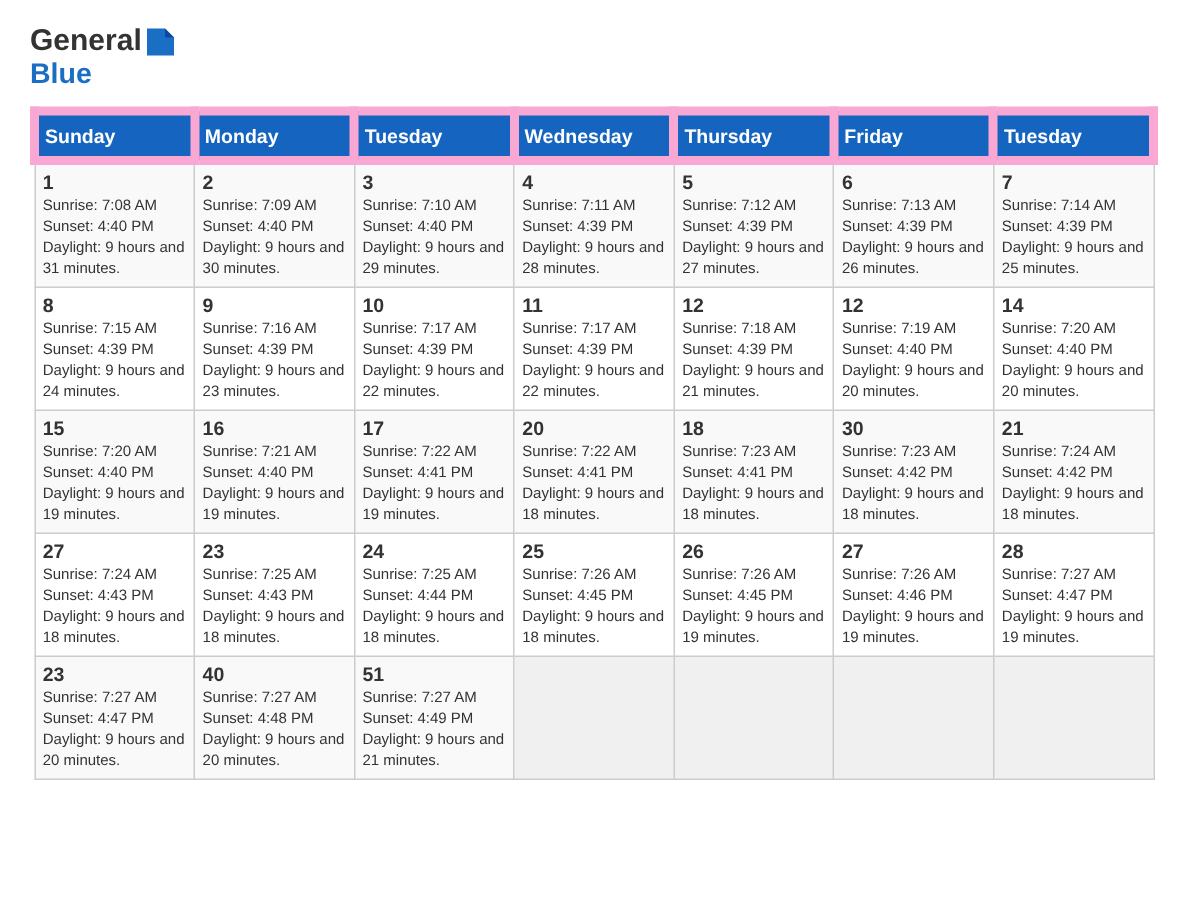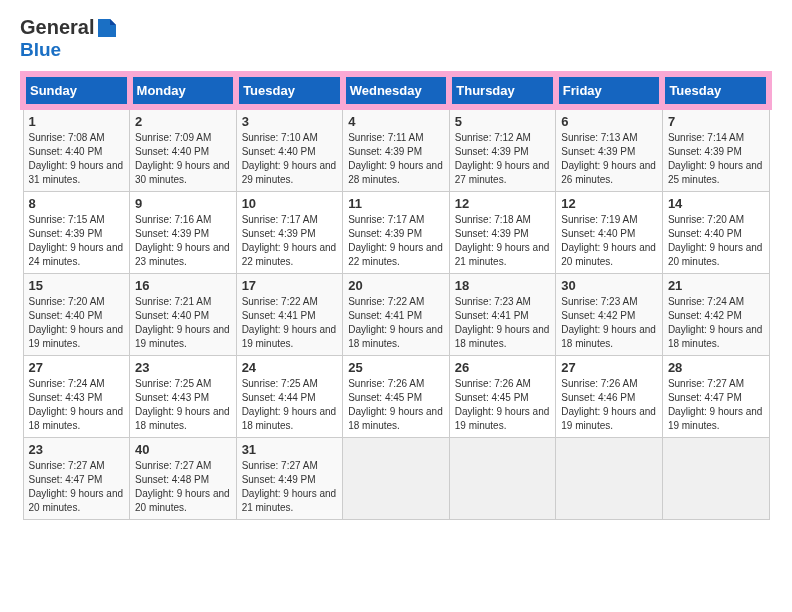--- a/index.html
+++ b/index.html
@@ -151,21 +151,21 @@
           <td><span class="day-num">23</span><span class="day-info">Sunrise: 7:25 AM<br>Sunset: 4:43 PM<br>Daylight: 9 hours and 18 minutes.</span></td>
           <td><span class="day-num">24</span><span class="day-info">Sunrise: 7:25 AM<br>Sunset: 4:44 PM<br>Daylight: 9 hours and 18 minutes.</span></td>
           <td><span class="day-num">25</span><span class="day-info">Sunrise: 7:26 AM<br>Sunset: 4:45 PM<br>Daylight: 9 hours and 18 minutes.</span></td>
           <td><span class="day-num">26</span><span class="day-info">Sunrise: 7:26 AM<br>Sunset: 4:45 PM<br>Daylight: 9 hours and 19 minutes.</span></td>
           <td><span class="day-num">27</span><span class="day-info">Sunrise: 7:26 AM<br>Sunset: 4:46 PM<br>Daylight: 9 hours and 19 minutes.</span></td>
           <td><span class="day-num">28</span><span class="day-info">Sunrise: 7:27 AM<br>Sunset: 4:47 PM<br>Daylight: 9 hours and 19 minutes.</span></td>
         </tr>
         <tr>
           <td><span class="day-num">23</span><span class="day-info">Sunrise: 7:27 AM<br>Sunset: 4:47 PM<br>Daylight: 9 hours and 20 minutes.</span></td>
           <td><span class="day-num">40</span><span class="day-info">Sunrise: 7:27 AM<br>Sunset: 4:48 PM<br>Daylight: 9 hours and 20 minutes.</span></td>
-          <td><span class="day-num">31</span><span class="day-info">Sunrise: 7:27 AM<br>Sunset: 4:49 PM<br>Daylight: 9 hours and 21 minutes.</span></td>
+          <td><span class="day-num">51</span><span class="day-info">Sunrise: 7:27 AM<br>Sunset: 4:49 PM<br>Daylight: 9 hours and 21 minutes.</span></td>
           <td class="empty-cell"></td>
           <td class="empty-cell"></td>
           <td class="empty-cell"></td>
           <td class="empty-cell"></td>
         </tr>
       </tbody>
   </table>
 </div>
 
 </body></html>

